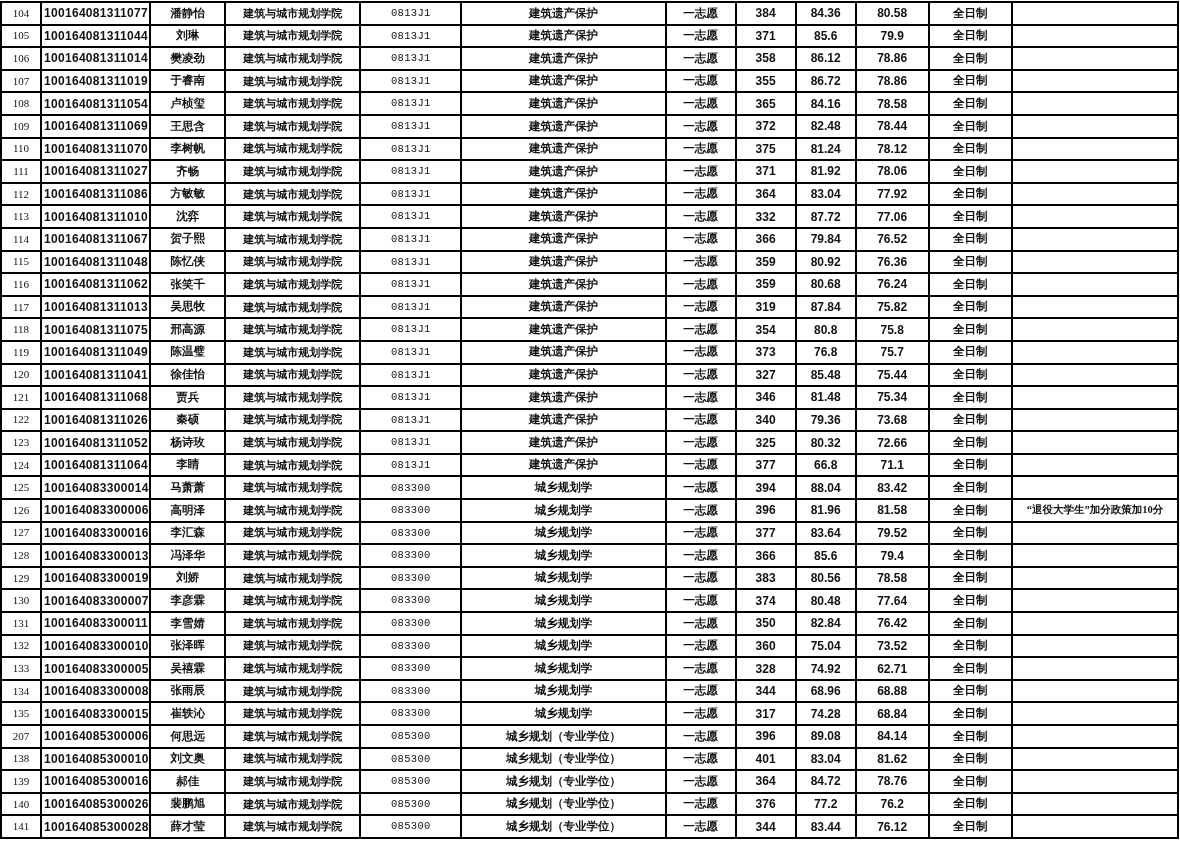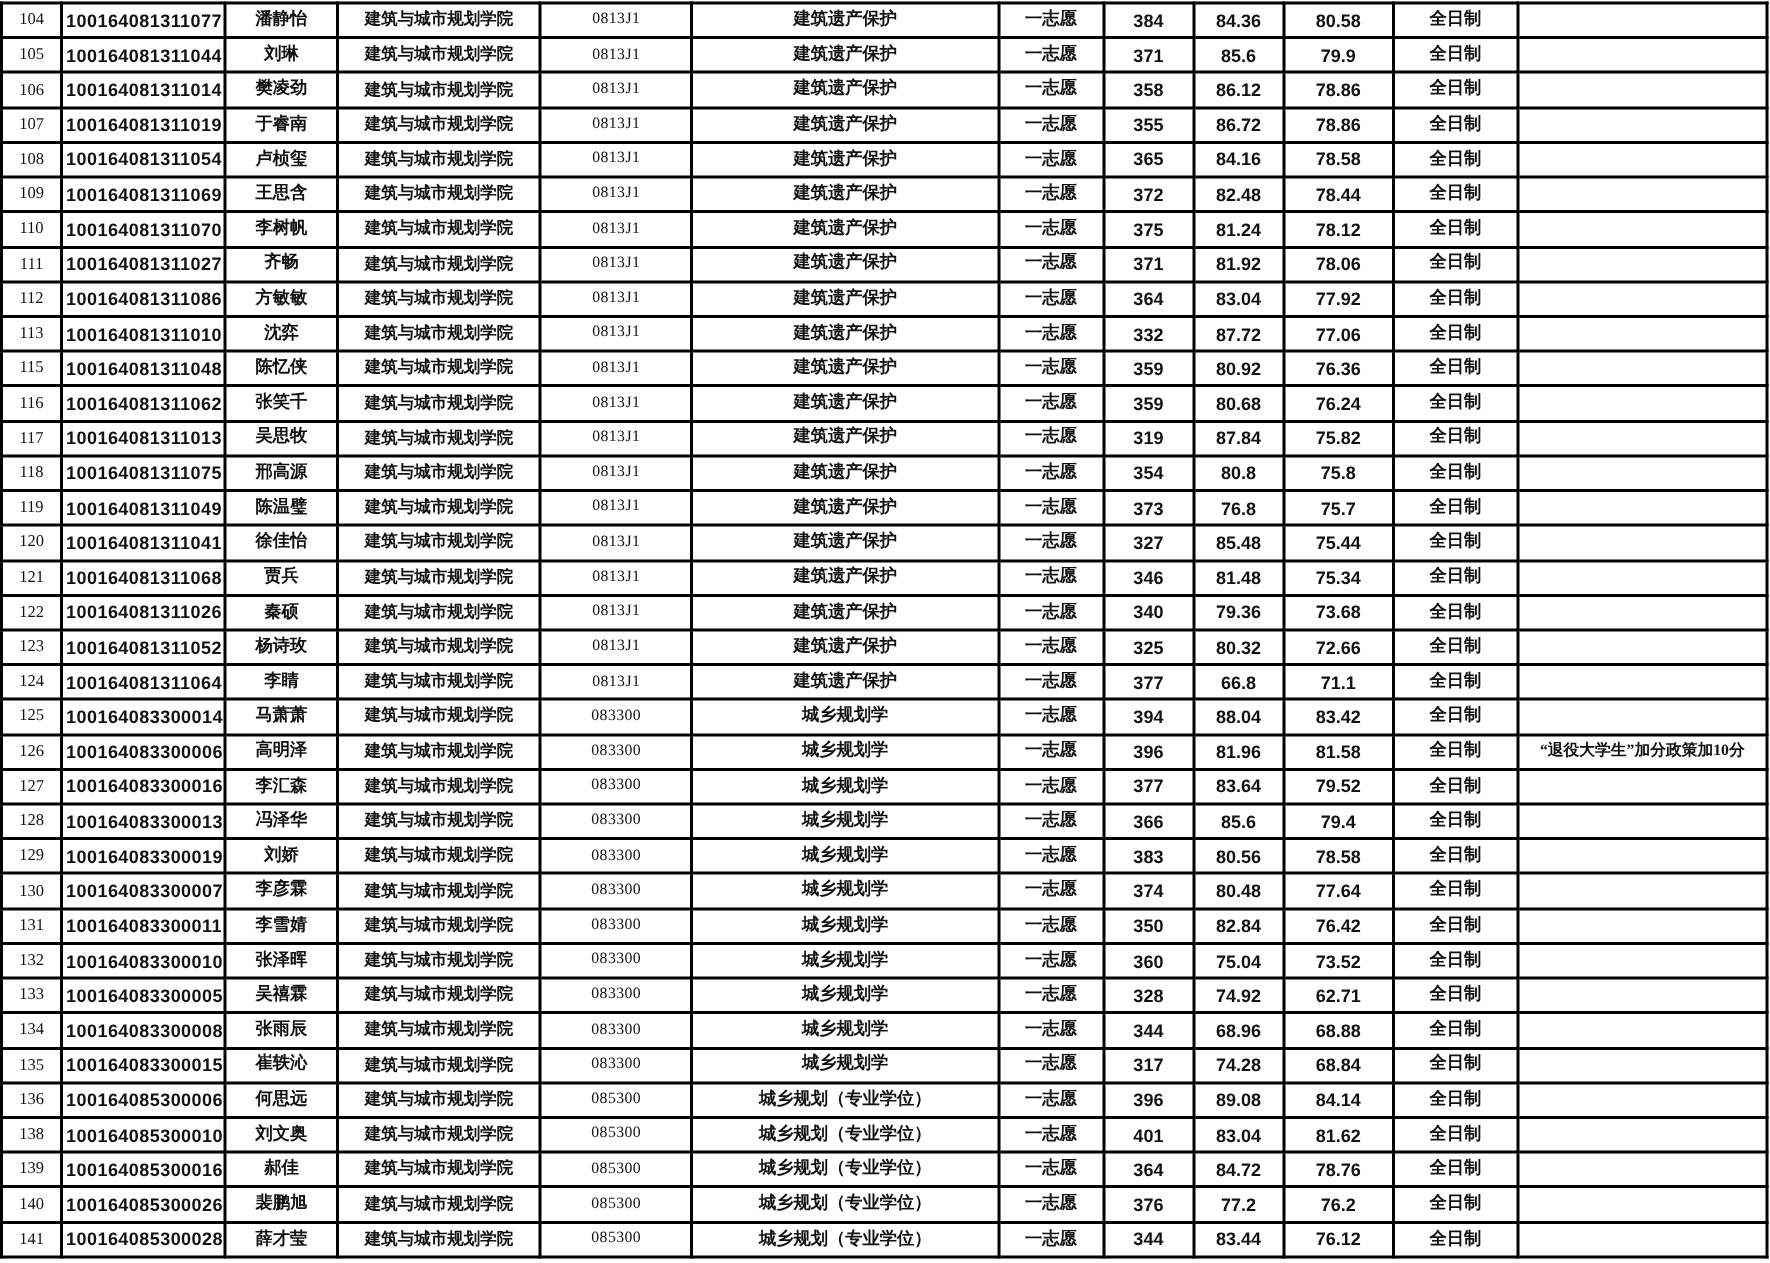--- a/index.html
+++ b/index.html
@@ -45,21 +45,21 @@
     font-size: 12px;
     letter-spacing: 0.3px;
   }
   .col-name, .col-college, .col-major, .col-choice, .col-mode {
     font-family: "Liberation Serif", serif;
     font-weight: 600;
     font-size: 11.5px;
   }
   .col-college { font-size: 11px; margin-top: 12px; }
   .col-code {
-    font-family: Liberation Serif, serif;
+    font-family: Liberation Mono, monospace;
     font-weight: 400;
     font-size: 10.5px;
     letter-spacing: 0.3px;
   }
   .col-total, .col-retest, .col-final {
     font-family: "Liberation Sans", sans-serif;
     font-weight: 600;
     font-size: 12px;
   }
   .col-remark {
@@ -222,20 +222,34 @@
           <td class="col-code">0813J1</td>
           <td class="col-major">建筑遗产保护</td>
           <td class="col-choice">一志愿</td>
           <td class="col-total">332</td>
           <td class="col-retest">87.72</td>
           <td class="col-final">77.06</td>
           <td class="col-mode">全日制</td>
           <td class="col-remark"></td>
         </tr>
         <tr>
+          <td class="col-no">114</td>
+          <td class="col-id">100164081311067</td>
+          <td class="col-name">贺子熙</td>
+          <td class="col-college">建筑与城市规划学院</td>
+          <td class="col-code">0813J1</td>
+          <td class="col-major">建筑遗产保护</td>
+          <td class="col-choice">一志愿</td>
+          <td class="col-total">366</td>
+          <td class="col-retest">79.84</td>
+          <td class="col-final">76.52</td>
+          <td class="col-mode">全日制</td>
+          <td class="col-remark"></td>
+        </tr>
+        <tr>
           <td class="col-no">115</td>
           <td class="col-id">100164081311048</td>
           <td class="col-name">陈忆侠</td>
           <td class="col-college">建筑与城市规划学院</td>
           <td class="col-code">0813J1</td>
           <td class="col-major">建筑遗产保护</td>
           <td class="col-choice">一志愿</td>
           <td class="col-total">359</td>
           <td class="col-retest">80.92</td>
           <td class="col-final">76.36</td>
@@ -516,21 +530,21 @@
           <td class="col-code">083300</td>
           <td class="col-major">城乡规划学</td>
           <td class="col-choice">一志愿</td>
           <td class="col-total">317</td>
           <td class="col-retest">74.28</td>
           <td class="col-final">68.84</td>
           <td class="col-mode">全日制</td>
           <td class="col-remark"></td>
         </tr>
         <tr>
-          <td class="col-no">136</td>
+          <td class="col-no">207</td>
           <td class="col-id">100164085300006</td>
           <td class="col-name">何思远</td>
           <td class="col-college">建筑与城市规划学院</td>
           <td class="col-code">085300</td>
           <td class="col-major">城乡规划（专业学位）</td>
           <td class="col-choice">一志愿</td>
           <td class="col-total">396</td>
           <td class="col-retest">89.08</td>
           <td class="col-final">84.14</td>
           <td class="col-mode">全日制</td>

